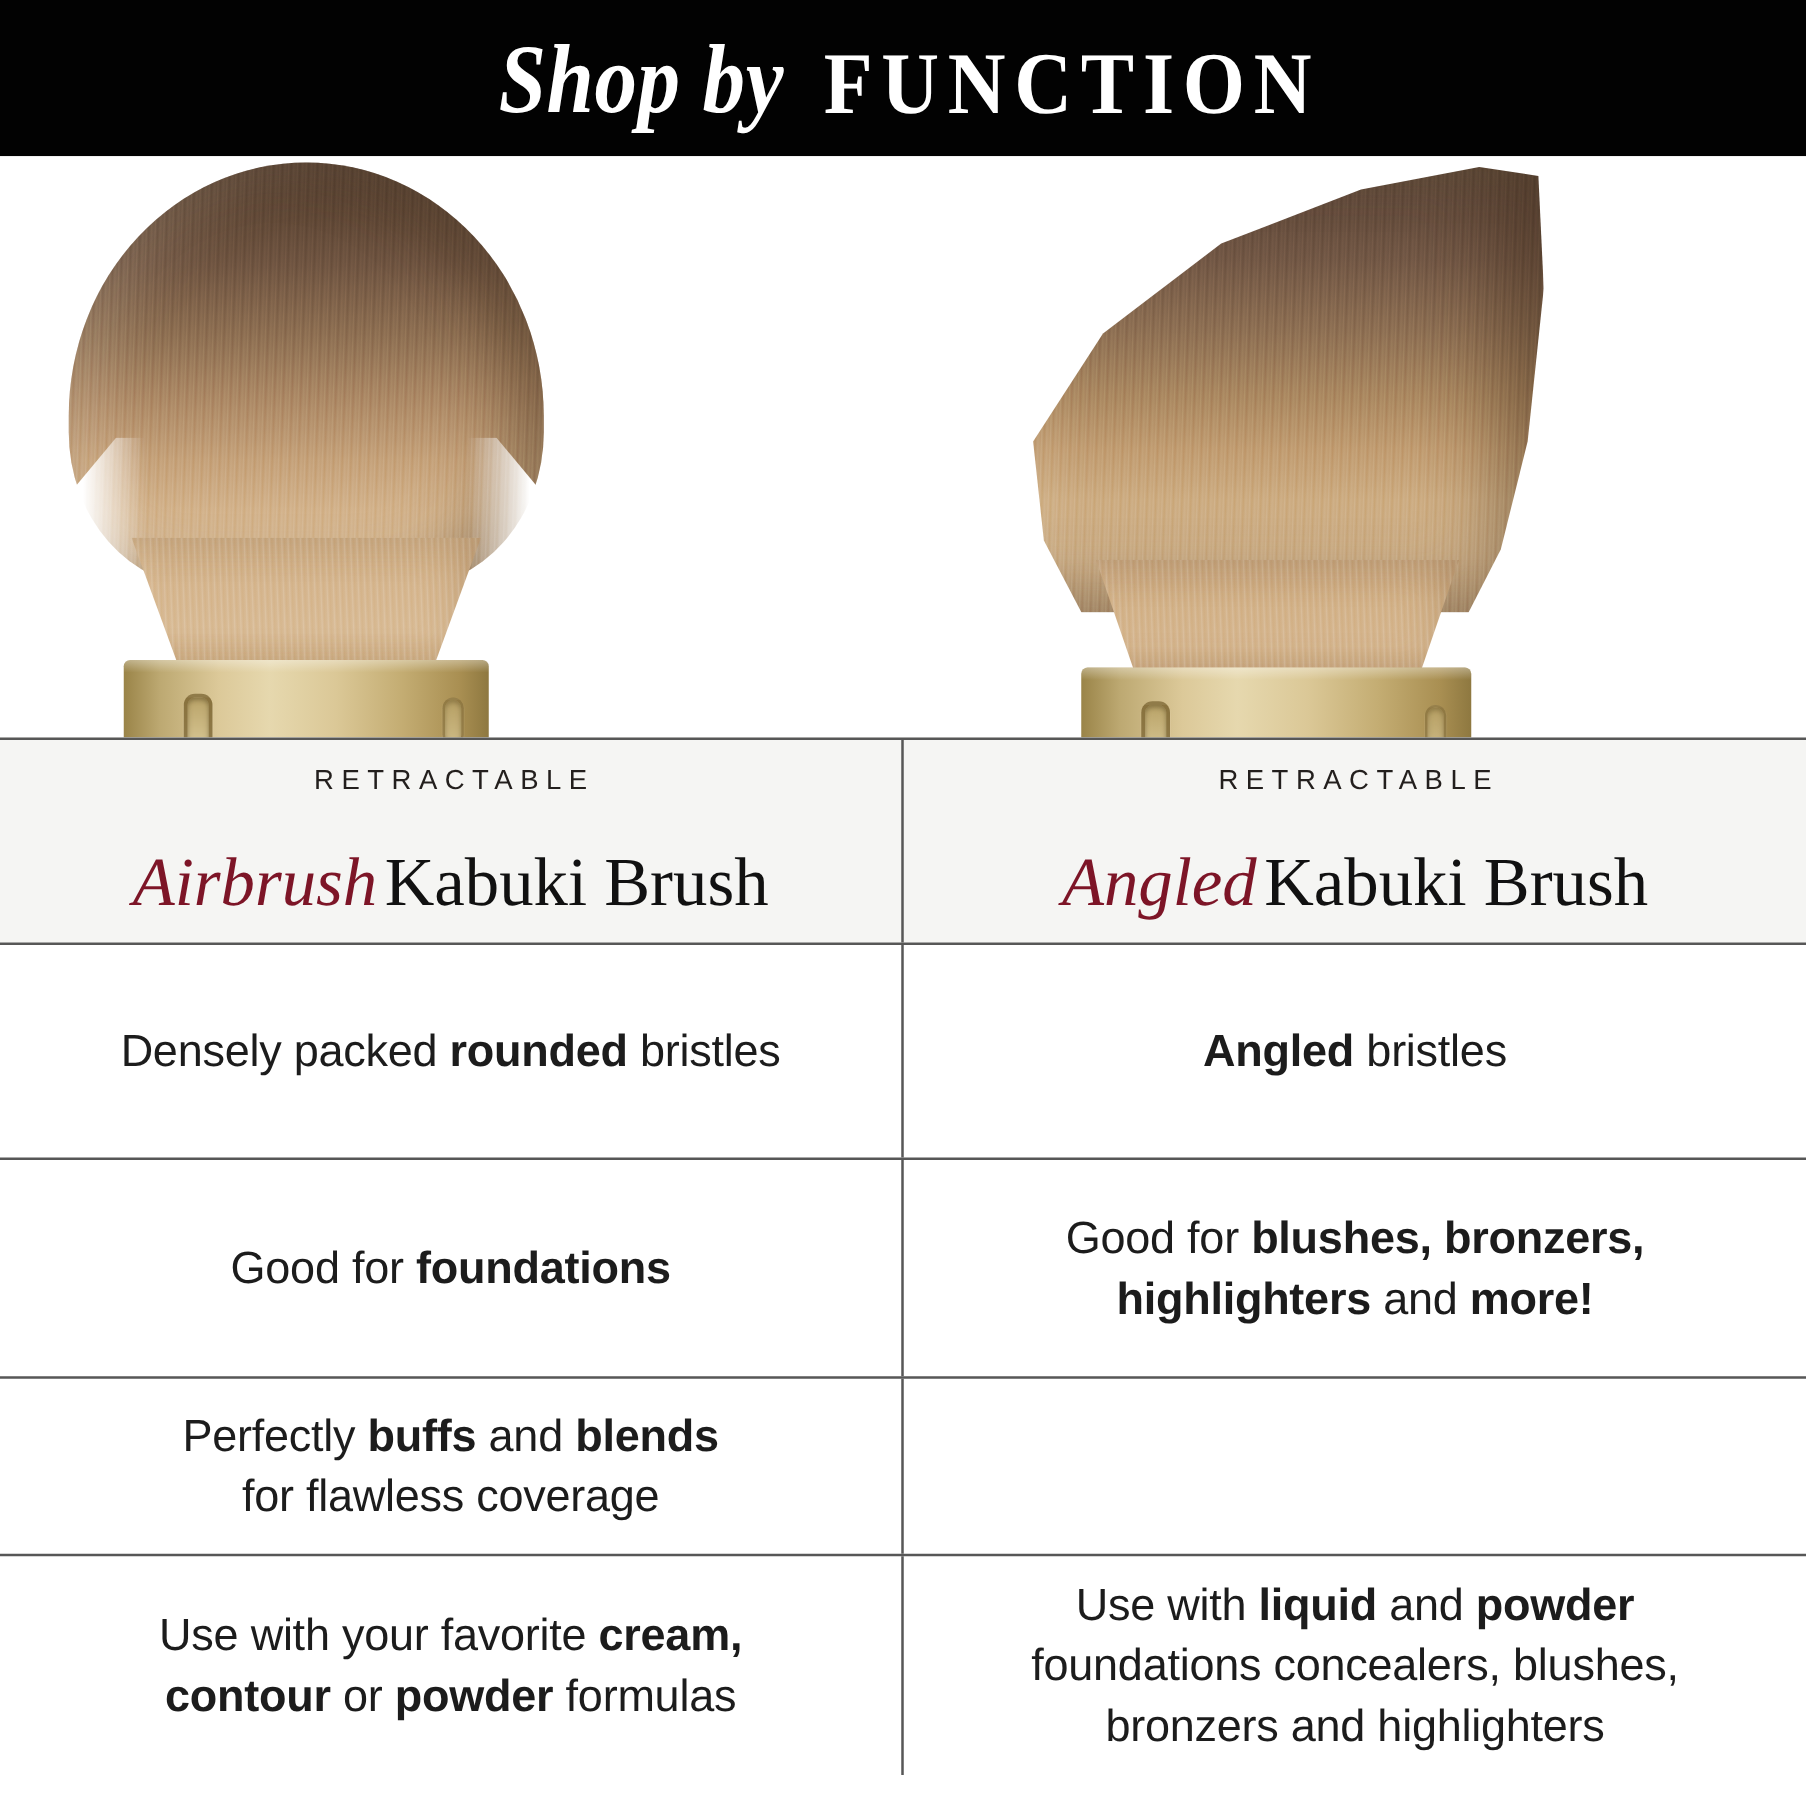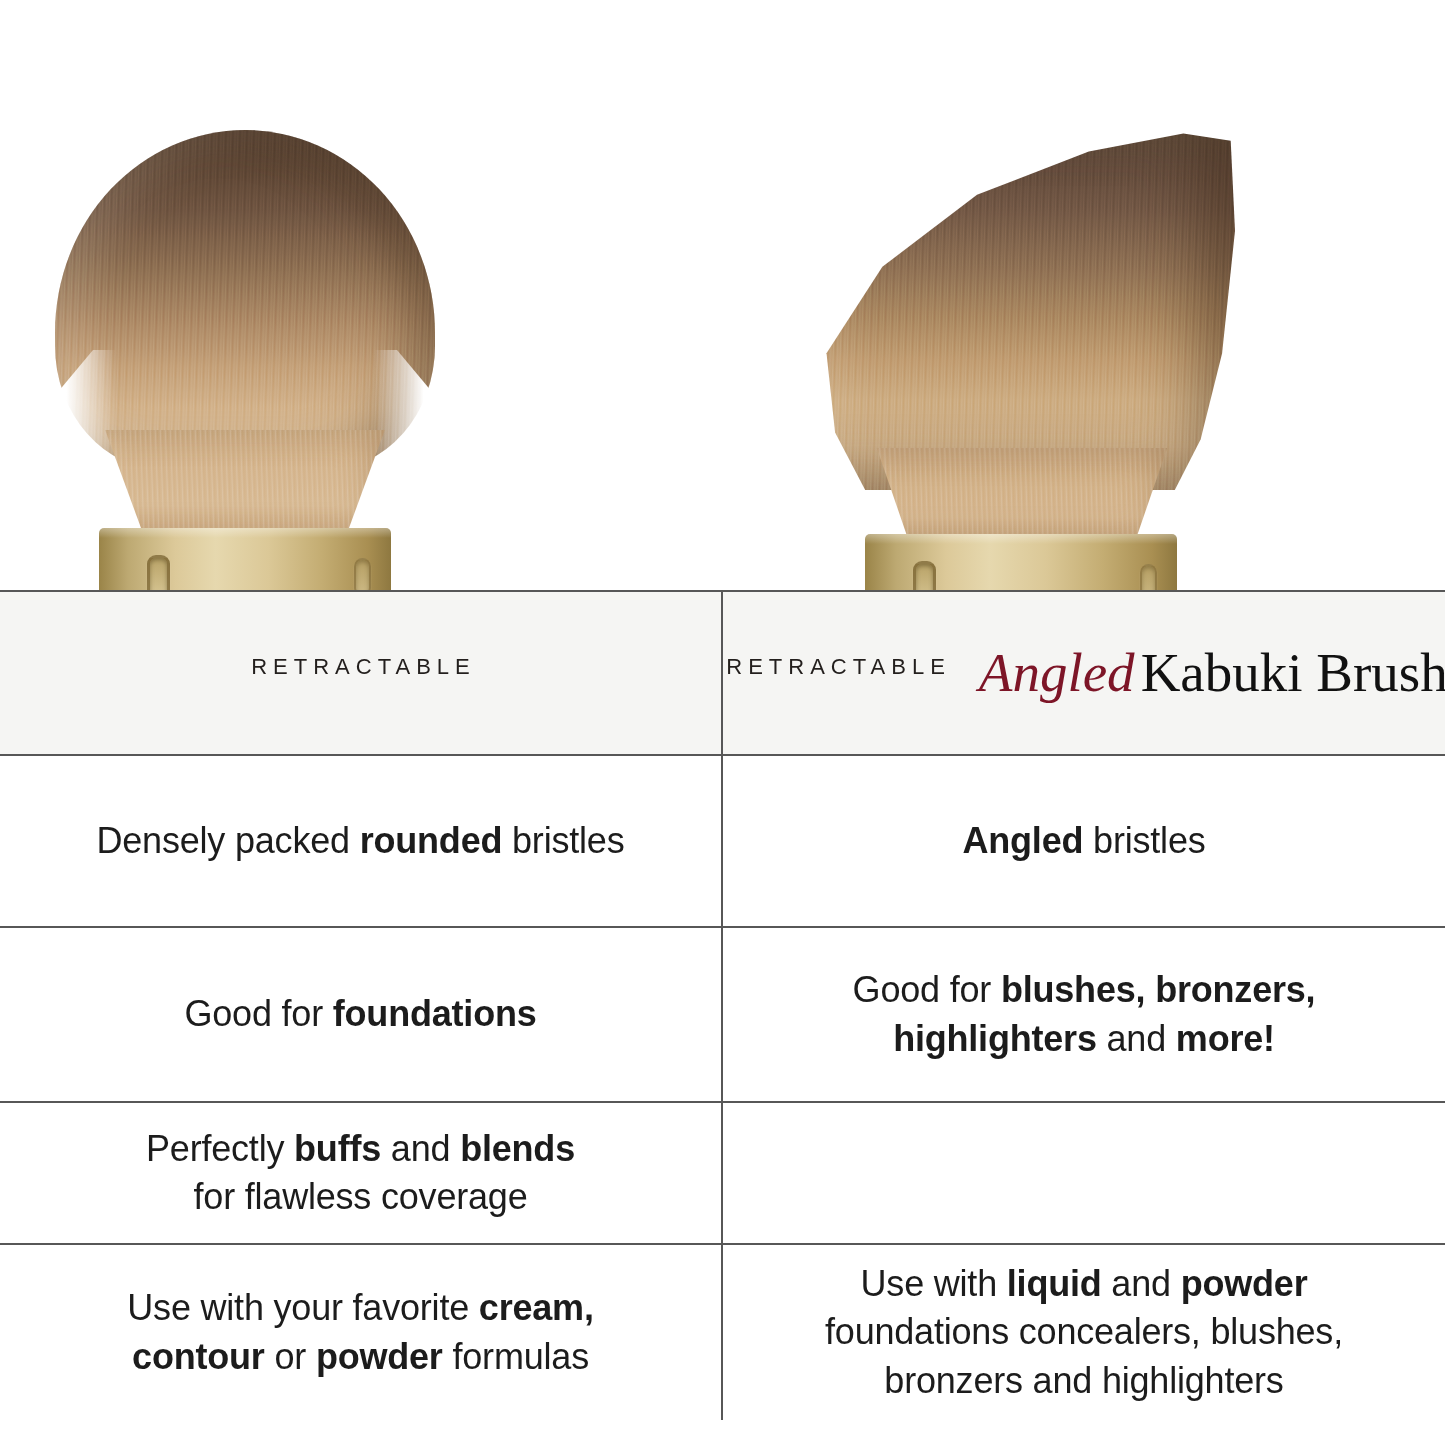--- a/index.html
+++ b/index.html
@@ -266,20 +266,21 @@
   }
   .trow {
     display: flex;
     width: 1445px;
     border-top: 2px solid #575757;
     box-sizing: border-box;
   }
   .tcell {
     box-sizing: border-box;
     display: flex;
+    flex-direction: column;
     align-items: center;
     justify-content: center;
     text-align: center;
     padding: 6px 40px;
     gap: 28px;
   }
   .tcell.left  { width: 723px; border-right: 2px solid #575757; }
   .tcell.right { width: 722px; }
 
   
@@ -321,20 +322,26 @@
   .feat-row.r3 .tcell { height: 140px; }
   .feat-row.r4 .tcell { height: 175px; }
   .feat-text b { font-weight: 700; }
   .feat-text { display: block; }
 </style>
 </head>
 <body>
 
 <div class="page">
 
+  <div class="header-band">
+    <div class="header-title">
+      <span class="header-script">Shop by</span>
+      <span class="header-bold">FUNCTION</span>
+    </div>
+  </div>
 
   <div class="photo-row">
 
     <div class="photo-cell left">
       <div class="brush brush-left">
         <div class="dome">
           <div class="bristles"></div>
         </div>
         <div class="skirt">
           <div class="bristles fan"></div>
@@ -363,20 +370,23 @@
       </div>
     </div>
 
   </div>
 
   <div class="table">
 
     <div class="trow title-row">
       <div class="tcell left">
         <div class="eyebrow">RETRACTABLE</div>
+        <div class="product-title">
+          <span class="accent">Airbrush</span><span>Kabuki Brush</span>
+        </div>
       </div>
       <div class="tcell right">
         <div class="eyebrow">RETRACTABLE</div>
         <div class="product-title">
           <span class="accent">Angled</span><span>Kabuki Brush</span>
         </div>
       </div>
     </div>
 
     <div class="trow feat-row r2">

